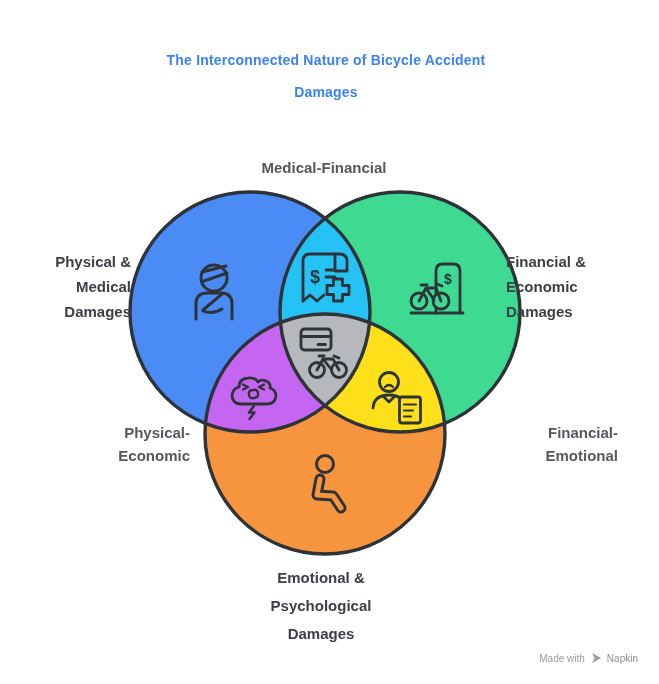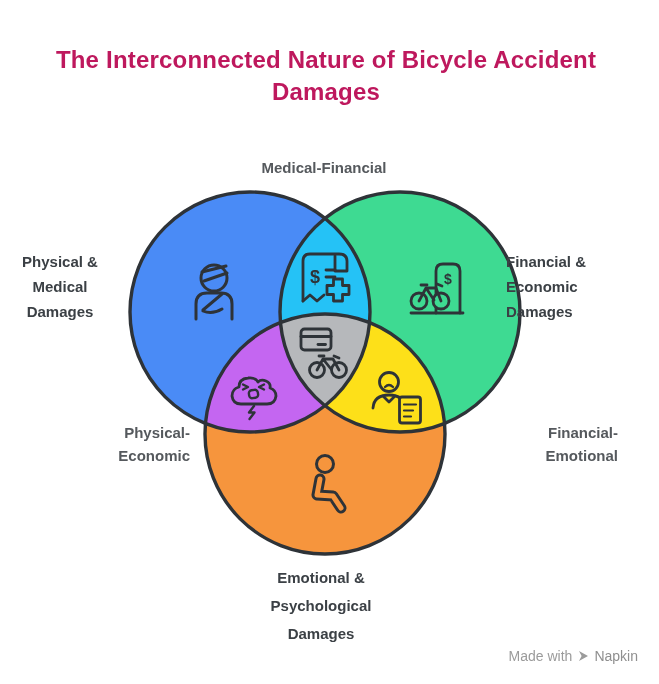--- a/index.html
+++ b/index.html
@@ -2,35 +2,35 @@
 <html><head>
 <meta charset="utf-8">
 <style>
   html,body{margin:0;padding:0;background:#ffffff;}
   .stage{
     position:relative;width:659px;height:684px;background:#ffffff;
     font-family:"Liberation Sans",sans-serif;overflow:hidden;
   }
   .title{
     position:absolute;left:0;right:7px;top:44px;margin:0;
-    text-align:center;font-size:24px;line-height:32px;font-weight:700;
-    color:#be185d;white-space:pre-line;letter-spacing:.2px;
+    text-align:center;font-size:14px;line-height:32px;font-weight:700;
+    color:#3b82f6;white-space:pre-line;letter-spacing:.2px;
   }
   .venn-svg{position:absolute;left:0;top:0;}
   .icon{fill:none;stroke:#2e3338;stroke-width:2.8;stroke-linecap:round;stroke-linejoin:round;}
   .icon-thick{stroke-width:3;}
   .glyph{fill:#2e3338;stroke:none;font-weight:700;font-family:"Liberation Sans",sans-serif;}
   .label{
     position:absolute;font-weight:700;font-size:15px;line-height:25px;
     color:#3b4045;white-space:pre-line;
   }
   .label.inter{color:#55595d;line-height:23px;}
   .watermark{
     position:absolute;right:21px;bottom:20px;display:flex;align-items:center;gap:5px;
-    font-size:14px;color:#9b9b9b;
+    font-size:10px;color:#9b9b9b;
   }
   .watermark .brand{font-weight:400;color:#8f8f8f;}
 </style>
 </head>
 <body>
 
 <div class="stage">
 
   <h1 class="title">The Interconnected Nature of Bicycle Accident
 Damages</h1>
@@ -119,21 +119,21 @@
 
     <g>
       <circle cx="325" cy="464" r="8.5" fill="none" stroke="#2e3338" stroke-width="3"></circle>
       <path d="M 320 479 L 317 495 L 333 496 L 341 508" fill="none" stroke="#2e3338" stroke-width="11" stroke-linecap="round" stroke-linejoin="round"></path>
       <path d="M 320 479 L 317 495 L 333 496 L 341 508" fill="none" stroke-width="5" stroke-linecap="round" stroke-linejoin="round" stroke="#f6953d"></path>
     </g>
   </svg>
 
   <div class="label inter" style="left:164px;top:156px;width:320px;text-align:center;">Medical-Financial</div>
 
-  <div class="label" style="left:0;top:249px;width:120px;text-align:center;">Physical &amp;
+  <div class="label" style="left:11px;top:249px;width:120px;text-align:right;">Physical &amp;
 Medical
 Damages</div>
 
   <div class="label" style="left:506px;top:249px;width:125px;text-align:left;">Financial &amp;
 Economic
 Damages</div>
 
   <div class="label inter" style="left:40px;top:421px;width:150px;text-align:right;">Physical-
 Economic</div>
 

